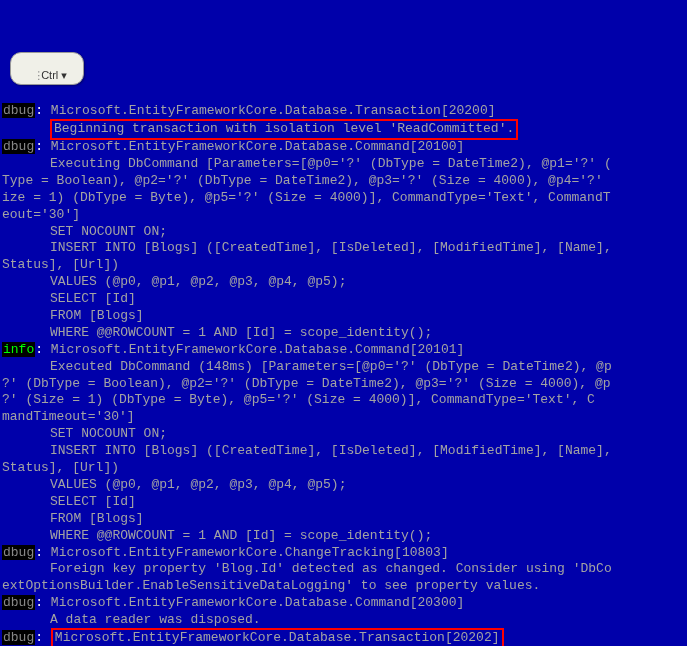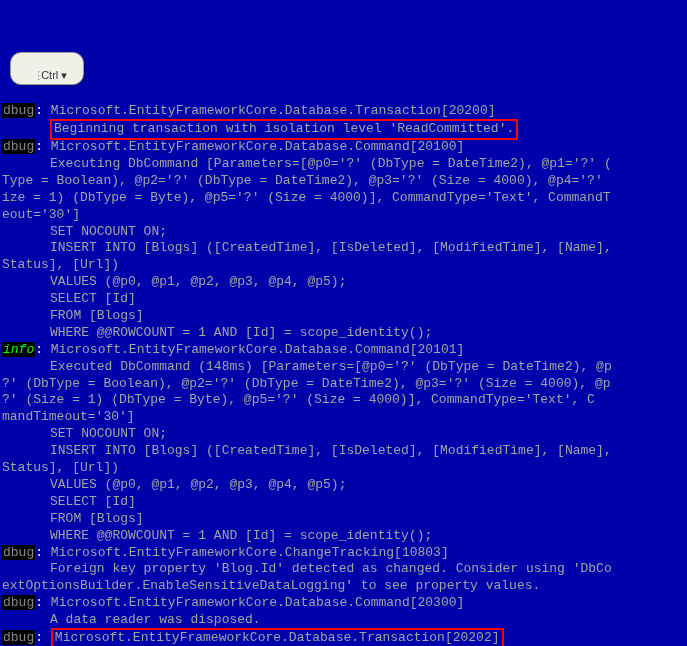--- a/index.html
+++ b/index.html
@@ -11,21 +11,21 @@
       line-height: 1.3;
       padding: 2px;
       width: 687px;
       overflow-x: hidden;
       white-space: pre-wrap;
       word-break: break-all;
     }
     .line { display: block; }
     .lvl { display: inline; text-align: right; }
     .dbug { color: #888888; background: #000000; padding: 0 1px; }
-    .info { color: #00ff00; background: #000000; padding: 0 1px; font-style: italic; }
+    .info { color: #00ff00; background: #000000; padding: 0 1px; }
     .colon { color: #ffffff; }
     .msg { color: #a3a3a3; }
     .highlight-box {
       border: 2px solid #ff0000;
       display: inline-block;
       padding: 0 2px;
       margin: -1px 0;
     }
     .ctrl-pill {
       position: absolute;

